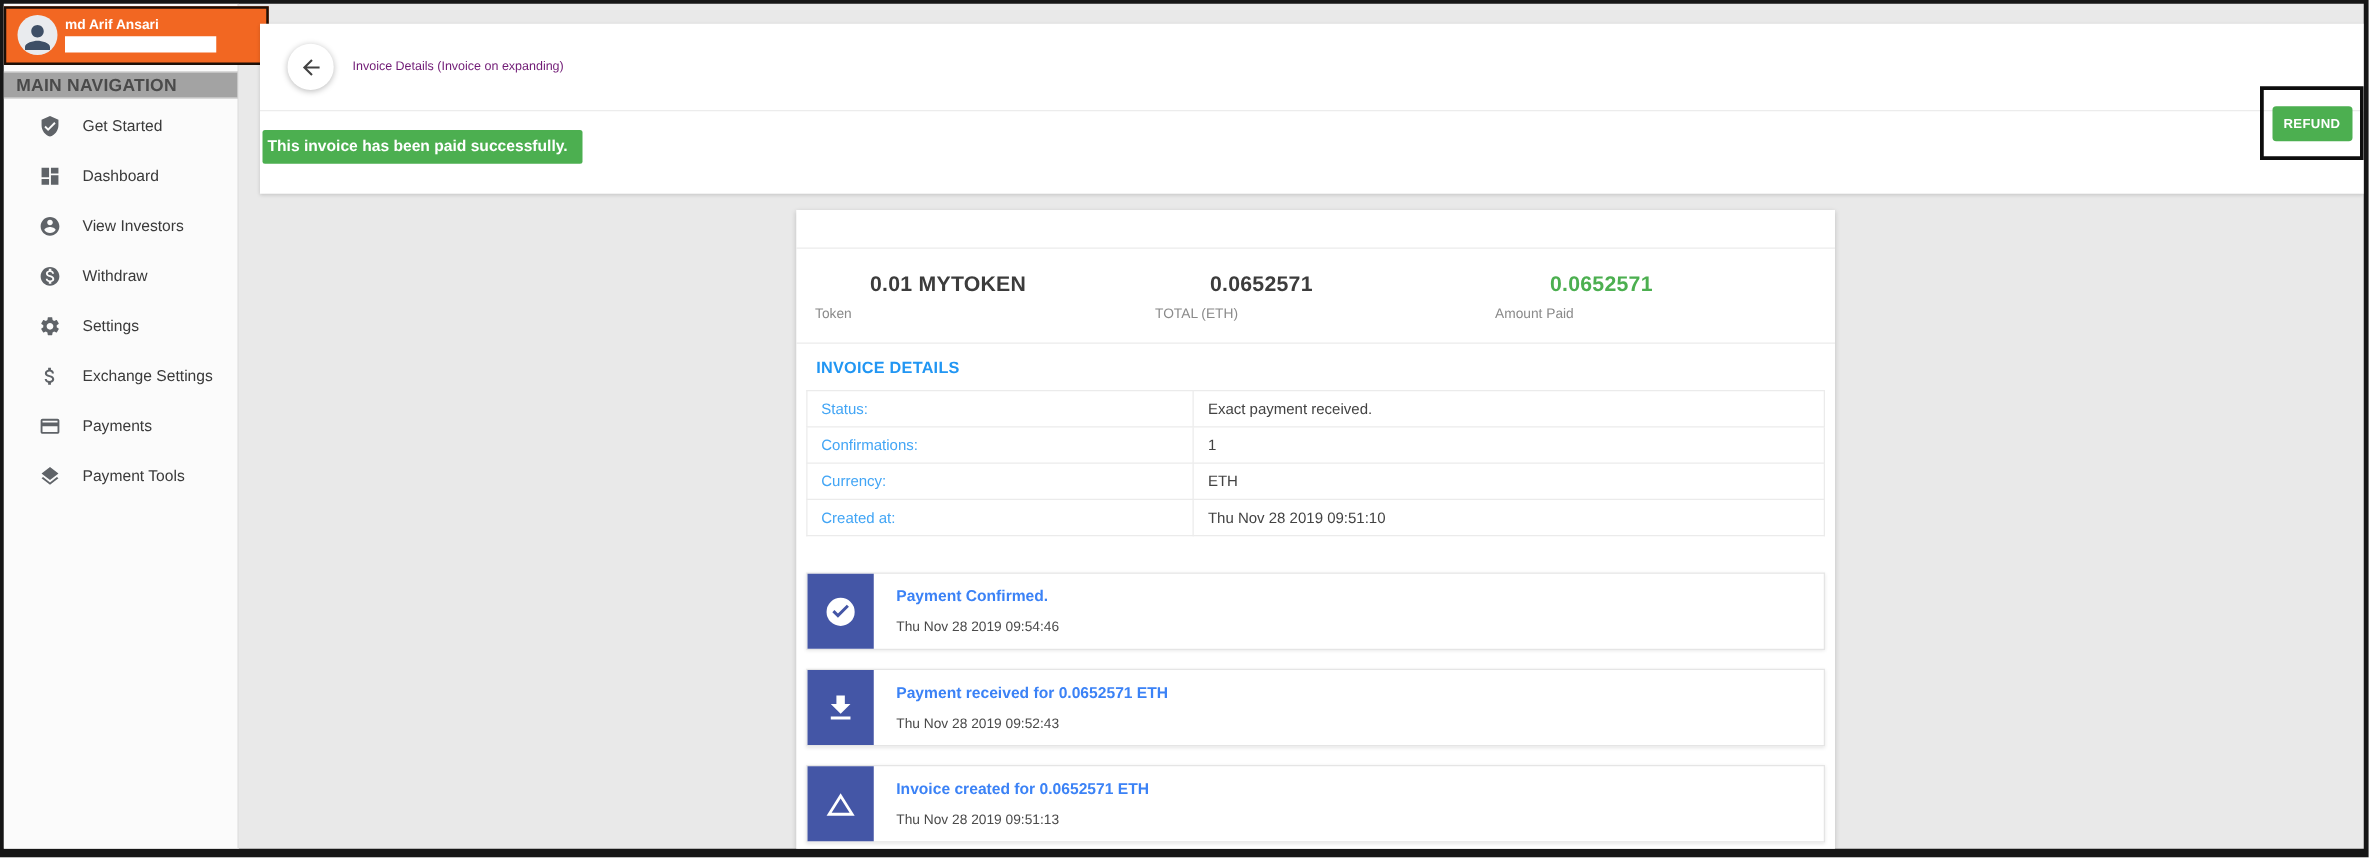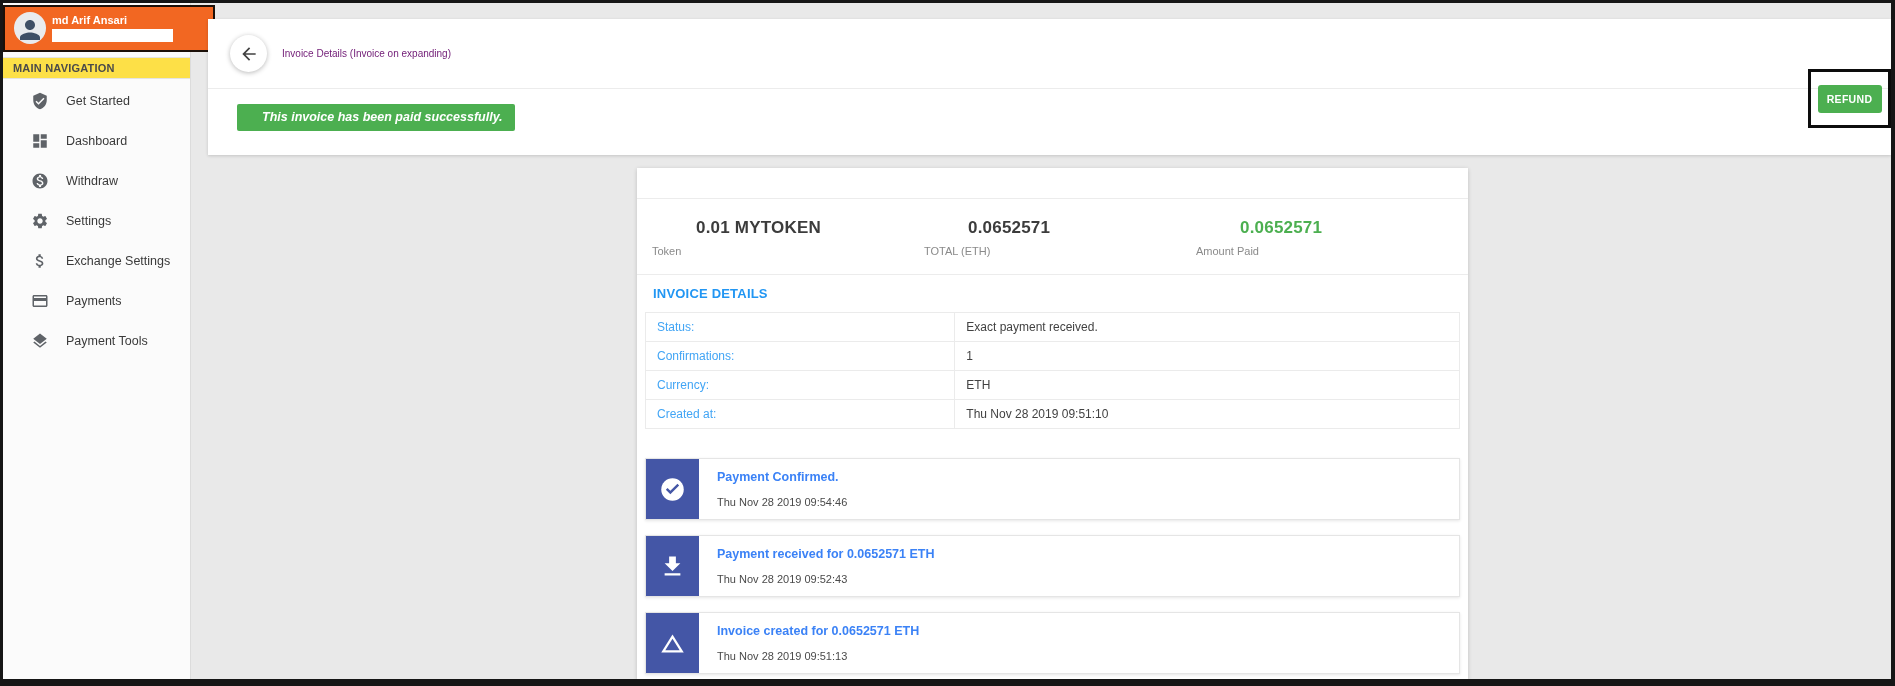--- a/index.html
+++ b/index.html
@@ -13,42 +13,42 @@
   .sidebar { position:absolute; left:0; top:0; width:188px; height:100%;
              background:#fbfbfb; border-right:1px solid #dcdcdc; }
   .user-panel { position:absolute; left:0; top:2px; width:212px; height:47px;
                 background:#F26722; border:2px solid #1c1008; cursor:pointer; }
   .avatar { position:absolute; left:9px; top:5px; width:32px; height:32px; border-radius:50%;
             background:#e9ebee; overflow:hidden; display:flex; align-items:center; justify-content:center; }
   .avatar svg { width:30px; height:30px; fill:#3e4f66; margin-top:4px; }
   .user-name { position:absolute; left:47px; top:7px; color:#ffffff; font-size:11px; font-weight:bold; }
   .redact-bar { position:absolute; left:47px; top:22px; width:121px; height:13px; background:#ffffff; }
 
-  .nav-band { position:absolute; top:54px; left:0; width:100%; height:22px; background:#fde047;
+  .nav-band { position:absolute; top:54px; left:0; width:100%; height:22px; background:#a3a3a3;
               border-top:1px solid #e4e4e4; border-bottom:1px solid #e4e4e4;
               display:flex; align-items:center; padding-left:10px;
-              font-size:11px; font-weight:bold; color:#4a4a4a; letter-spacing:.2px; }
+              font-size:14px; font-weight:bold; color:#4a4a4a; letter-spacing:.2px; }
   .nav { position:absolute; top:78px; left:0; width:100%; }
   .nav-item { height:40px; display:flex; align-items:center; padding-left:28px; cursor:pointer; }
   .nav-item svg { width:18px; height:18px; fill:#5f6368; flex:0 0 18px; }
   .nav-item .nav-label { font-size:12.5px; color:#3a3a3a; margin-left:17px; }
 
   
   .header-card { position:absolute; left:205px; top:16px; right:0; height:136px;
                  background:#ffffff; box-shadow:0 1px 3px rgba(0,0,0,.16); }
   .title-row { height:70px; border-bottom:1px solid #ececec; display:flex; align-items:center;
                padding-left:22px; }
   .back-btn { width:37px; height:37px; border-radius:50%; background:#fff; border:none;
               box-shadow:0 1px 5px rgba(0,0,0,.28); display:flex; align-items:center;
               justify-content:center; cursor:pointer; }
   .back-btn svg { width:20px; height:20px; fill:#424242; }
   .page-title { color:#701a75; font-size:10px; margin-left:15px; }
   .action-row { position:relative; height:65px; }
-  .banner { position:absolute; left:29px; top:15px; background:#4caf50; color:#ffffff;
-            font-size:12.5px; font-weight:bold; padding:6px 12px 7px 25px; border-radius:2px;font-style:italic; }
+  .banner { position:absolute; left:2px; top:15px; background:#4caf50; color:#ffffff;
+            font-size:12.5px; font-weight:bold; padding:6px 12px 7px 4px; border-radius:2px; }
 
   .refund-box { position:absolute; left:1805px; top:66px; width:83px; height:59px;
                 border:3px solid #0d0d0d; background:transparent;
                 display:flex; align-items:center; justify-content:center; }
   .refund-btn { width:64px; height:28px; background:#4caf50; border:none; border-radius:3px;
                 color:#ffffff; font-size:10.5px; font-weight:bold; letter-spacing:.3px;
                 cursor:pointer; font-family:inherit; }
 
   
   .invoice-card { position:absolute; left:634px; top:165px; width:831px; height:512px;
@@ -102,20 +102,26 @@
         <span class="nav-label">Get Started</span>
       </div>
       <div class="nav-item">
         <svg viewBox="0 0 24 24">
             <path d="M3 13h8V3H3v10zm0 8h8v-6H3v6zm10 0h8V11h-8v10zm0-18v6h8V3h-8z"></path>
           </svg>
         <span class="nav-label">Dashboard</span>
       </div>
       <div class="nav-item">
         <svg viewBox="0 0 24 24">
+            <path d="M12 2C6.48 2 2 6.48 2 12s4.48 10 10 10 10-4.48 10-10S17.52 2 12 2zm0 3c1.66 0 3 1.34 3 3s-1.34 3-3 3-3-1.34-3-3 1.34-3 3-3zm0 14.2c-2.5 0-4.71-1.28-6-3.22.03-1.99 4-3.08 6-3.08 1.99 0 5.97 1.09 6 3.08-1.29 1.94-3.5 3.22-6 3.22z"></path>
+          </svg>
+        <span class="nav-label">View Investors</span>
+      </div>
+      <div class="nav-item">
+        <svg viewBox="0 0 24 24">
             <path d="M12 2C6.48 2 2 6.48 2 12s4.48 10 10 10 10-4.48 10-10S17.52 2 12 2zm1.41 16.09V20h-2.67v-1.93c-1.71-.36-3.16-1.46-3.27-3.4h1.96c.1 1.05.82 1.87 2.65 1.87 1.96 0 2.4-.98 2.4-1.59 0-.83-.44-1.61-2.67-2.14-2.48-.6-4.18-1.62-4.18-3.67 0-1.72 1.39-2.84 3.11-3.21V4h2.67v1.95c1.86.45 2.79 1.86 2.85 3.39H14.3c-.05-1.11-.64-1.87-2.22-1.87-1.5 0-2.4.68-2.4 1.64 0 .84.65 1.39 2.67 1.91s4.18 1.39 4.18 3.91c-.01 1.83-1.38 2.83-3.12 3.16z"></path>
           </svg>
         <span class="nav-label">Withdraw</span>
       </div>
       <div class="nav-item">
         <svg viewBox="0 0 24 24">
             <path d="M19.14 12.94c.04-.3.06-.61.06-.94 0-.32-.02-.64-.07-.94l2.03-1.58c.18-.14.23-.41.12-.61l-1.92-3.32c-.12-.22-.37-.29-.59-.22l-2.39.96c-.5-.38-1.03-.7-1.62-.94l-.36-2.54c-.04-.24-.24-.41-.48-.41h-3.84c-.24 0-.43.17-.47.41l-.36 2.54c-.59.24-1.13.57-1.62.94l-2.39-.96c-.22-.08-.47 0-.59.22L2.74 8.87c-.12.21-.08.47.12.61l2.03 1.58c-.05.3-.09.63-.09.94s.02.64.07.94l-2.03 1.58c-.18.14-.23.41-.12.61l1.92 3.32c.12.22.37.29.59.22l2.39-.96c.5.38 1.03.7 1.62.94l.36 2.54c.05.24.24.41.48.41h3.84c.24 0 .44-.17.47-.41l.36-2.54c.59-.24 1.13-.56 1.62-.94l2.39.96c.22.08.47 0 .59-.22l1.92-3.32c.12-.22.07-.47-.12-.61l-2.01-1.58zM12 15.6c-1.98 0-3.6-1.62-3.6-3.6s1.62-3.6 3.6-3.6 3.6 1.62 3.6 3.6-1.62 3.6-3.6 3.6z"></path>
           </svg>
         <span class="nav-label">Settings</span>
       </div>

